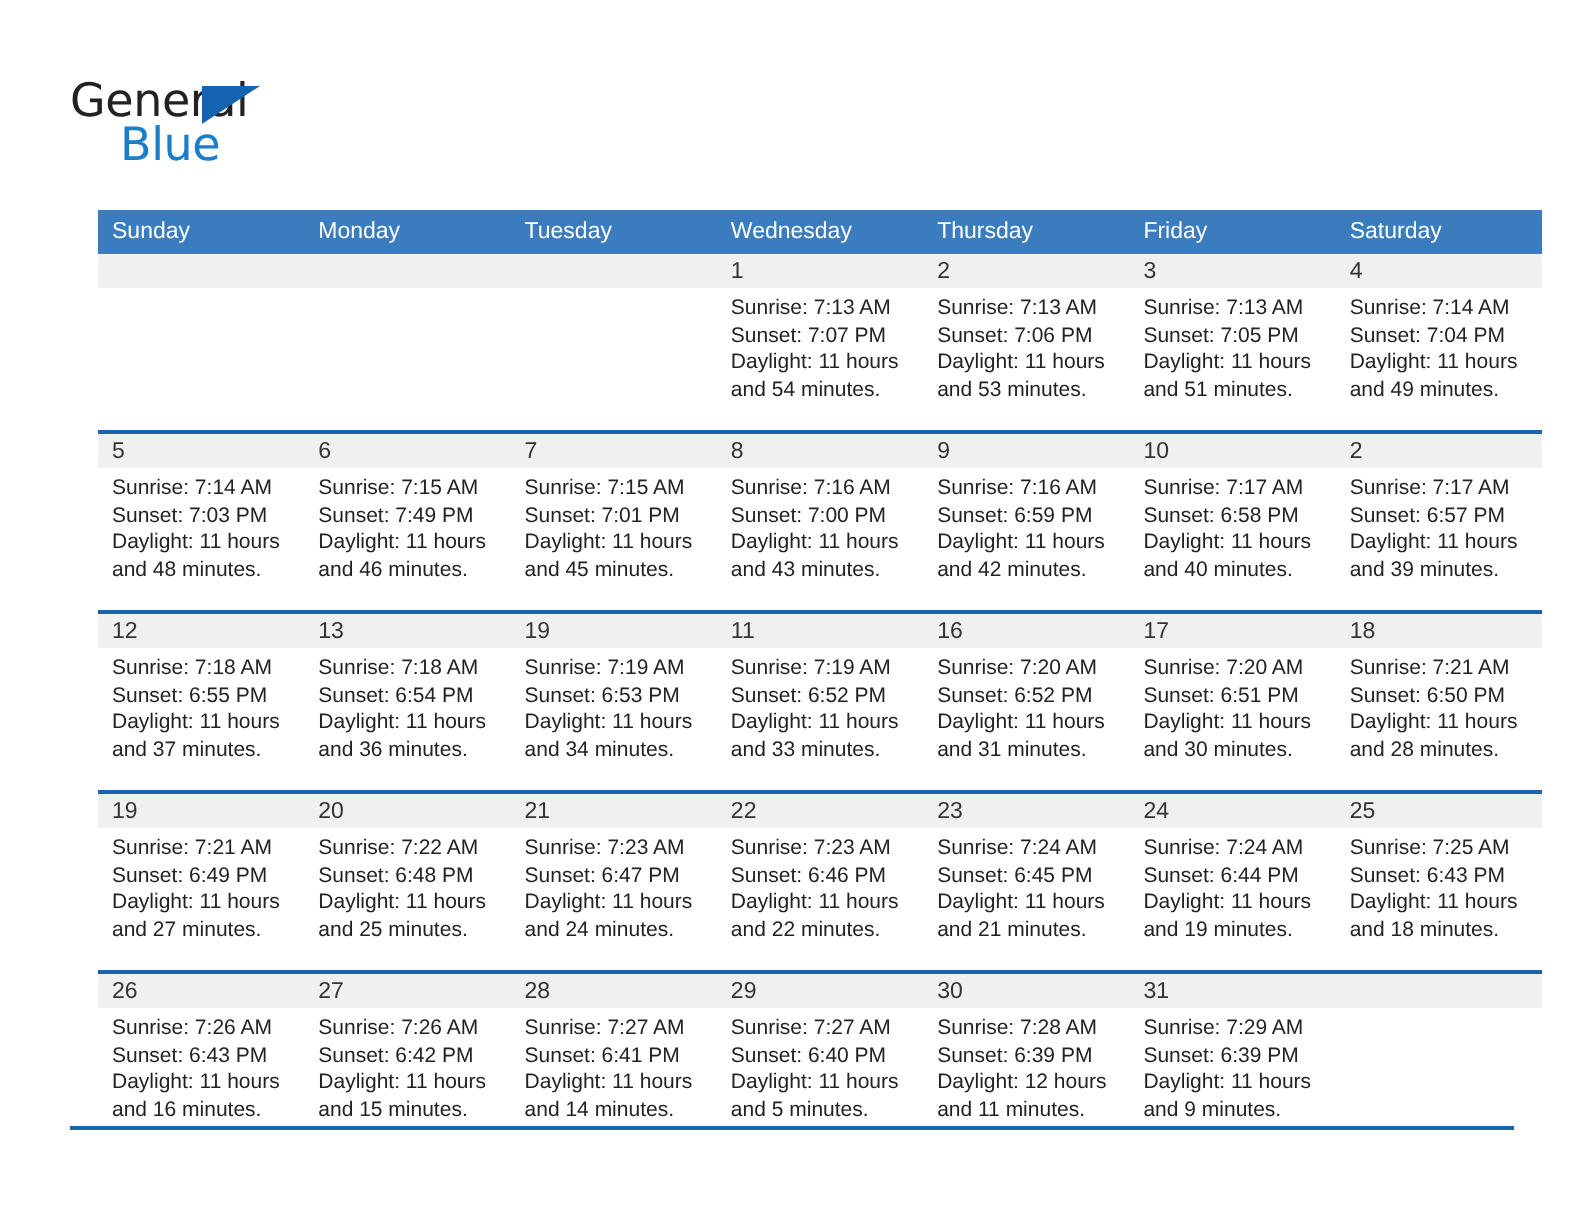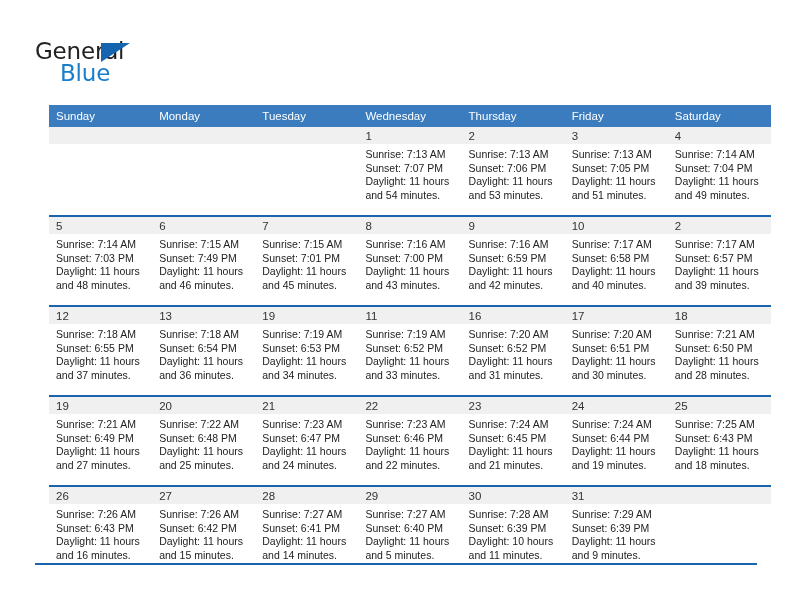--- a/index.html
+++ b/index.html
@@ -422,21 +422,21 @@
               <div>Sunrise: 7:27 AM</div>
               <div>Sunset: 6:40 PM</div>
               <div class="wrap">Daylight: 11 hours and 5 minutes.</div>
             </div>
           </td>
           <td>
             <div class="daynum-band">30</div>
             <div class="cell-body">
               <div>Sunrise: 7:28 AM</div>
               <div>Sunset: 6:39 PM</div>
-              <div class="wrap">Daylight: 10 hours and 11 minutes.</div>
+              <div class="wrap">Daylight: 12 hours and 11 minutes.</div>
             </div>
           </td>
           <td>
             <div class="daynum-band">31</div>
             <div class="cell-body">
               <div>Sunrise: 7:29 AM</div>
               <div>Sunset: 6:39 PM</div>
               <div class="wrap">Daylight: 11 hours and 9 minutes.</div>
             </div>
           </td>

